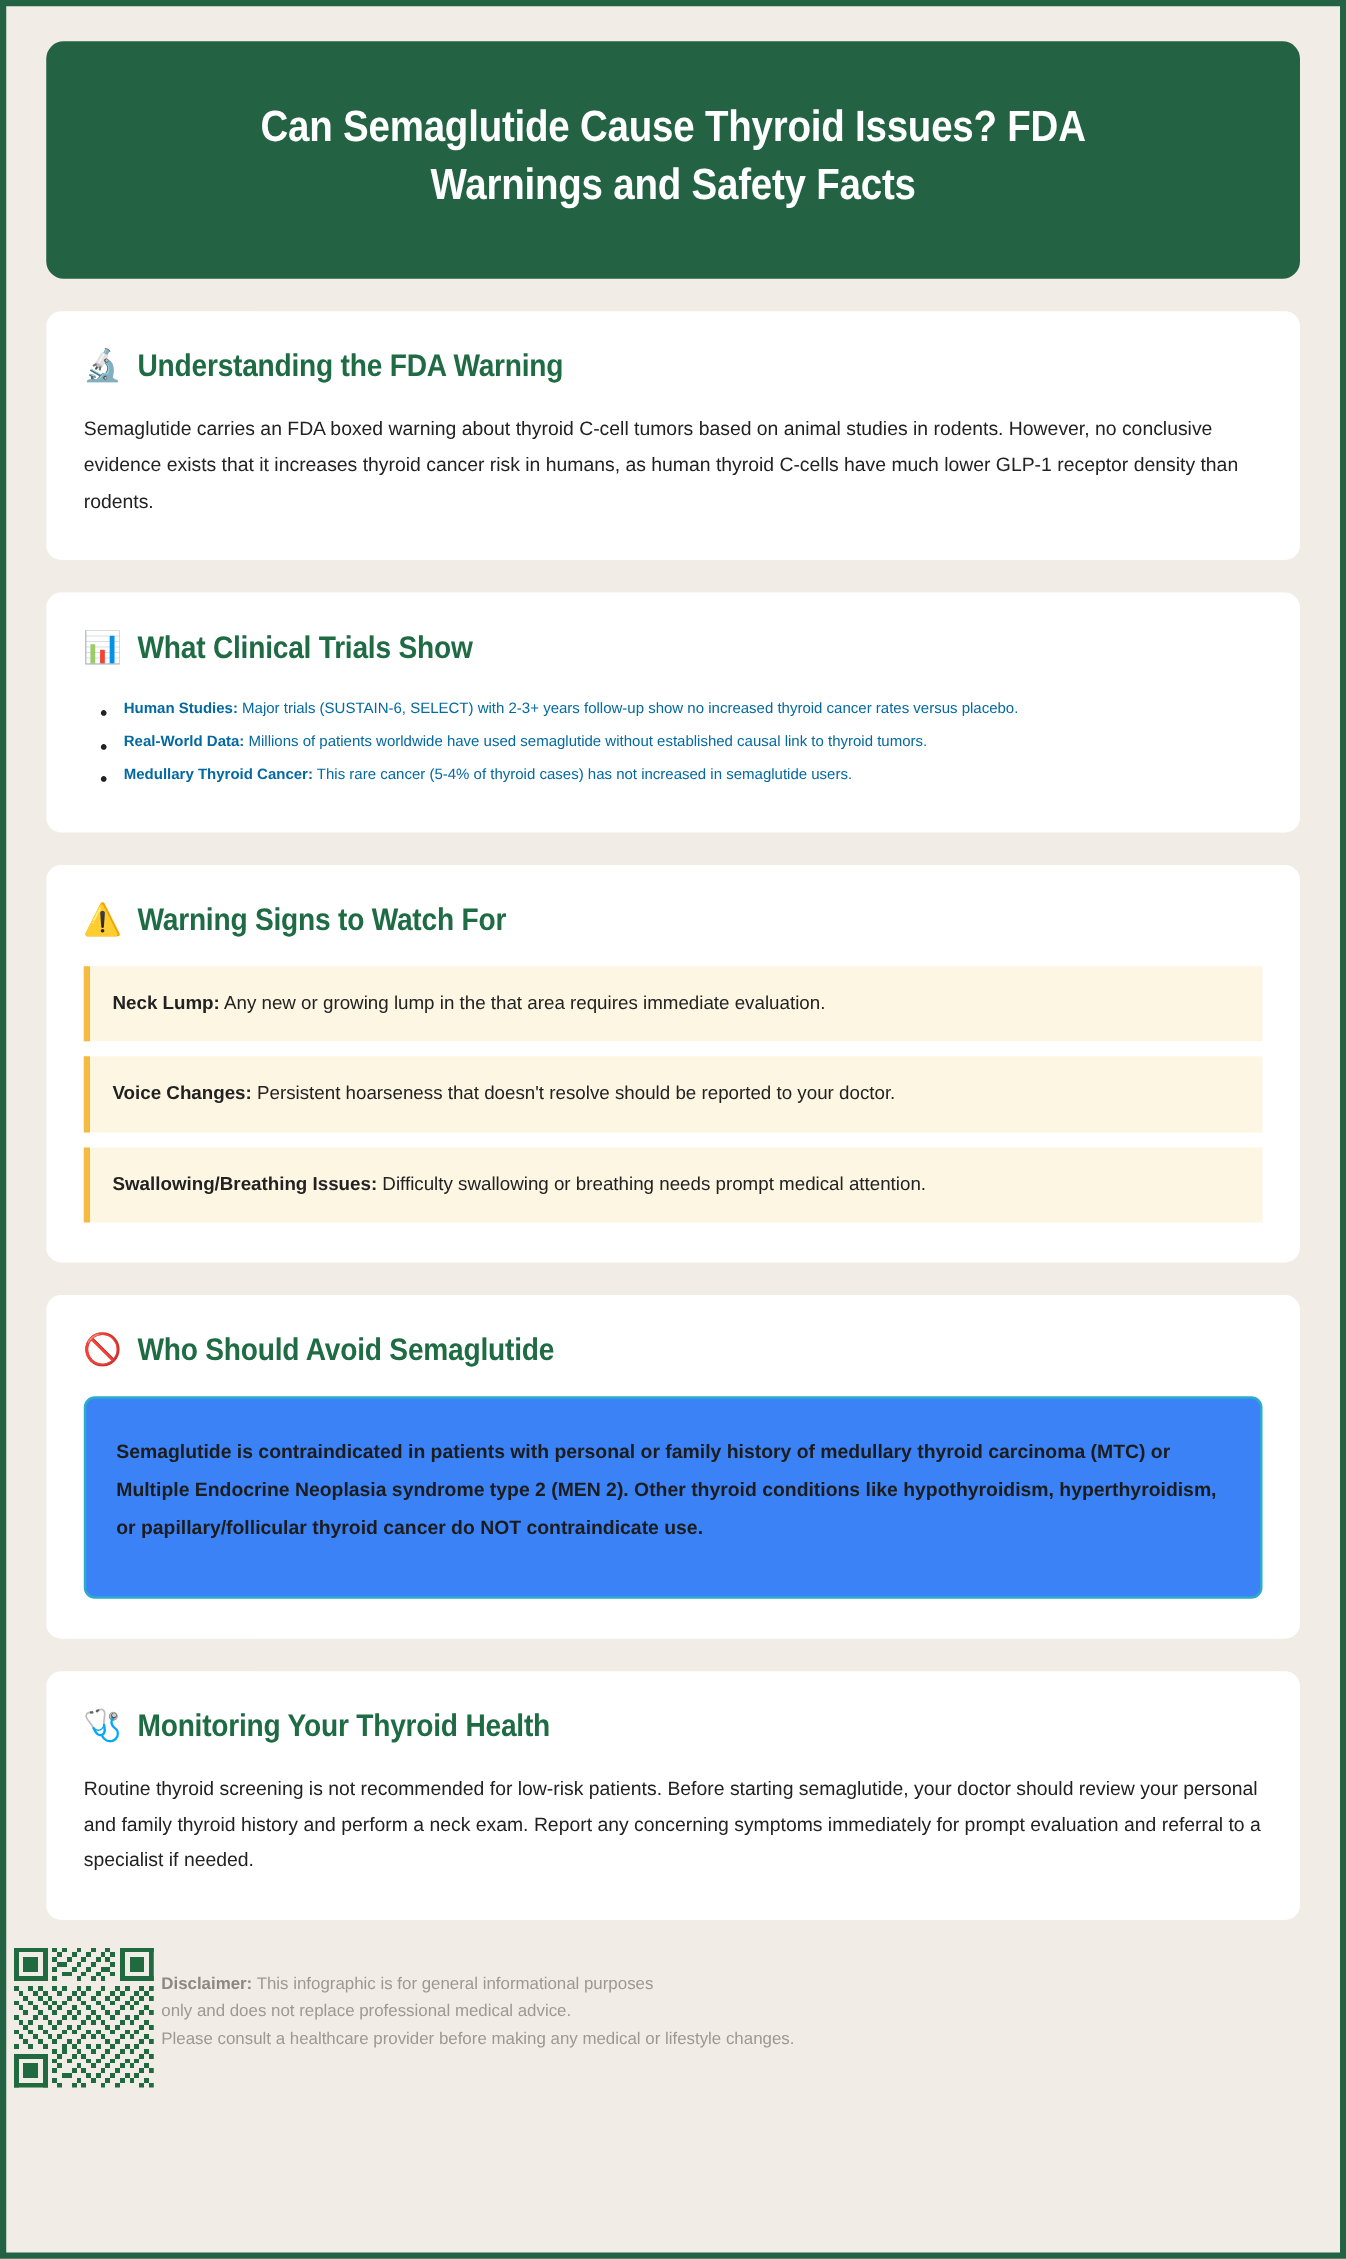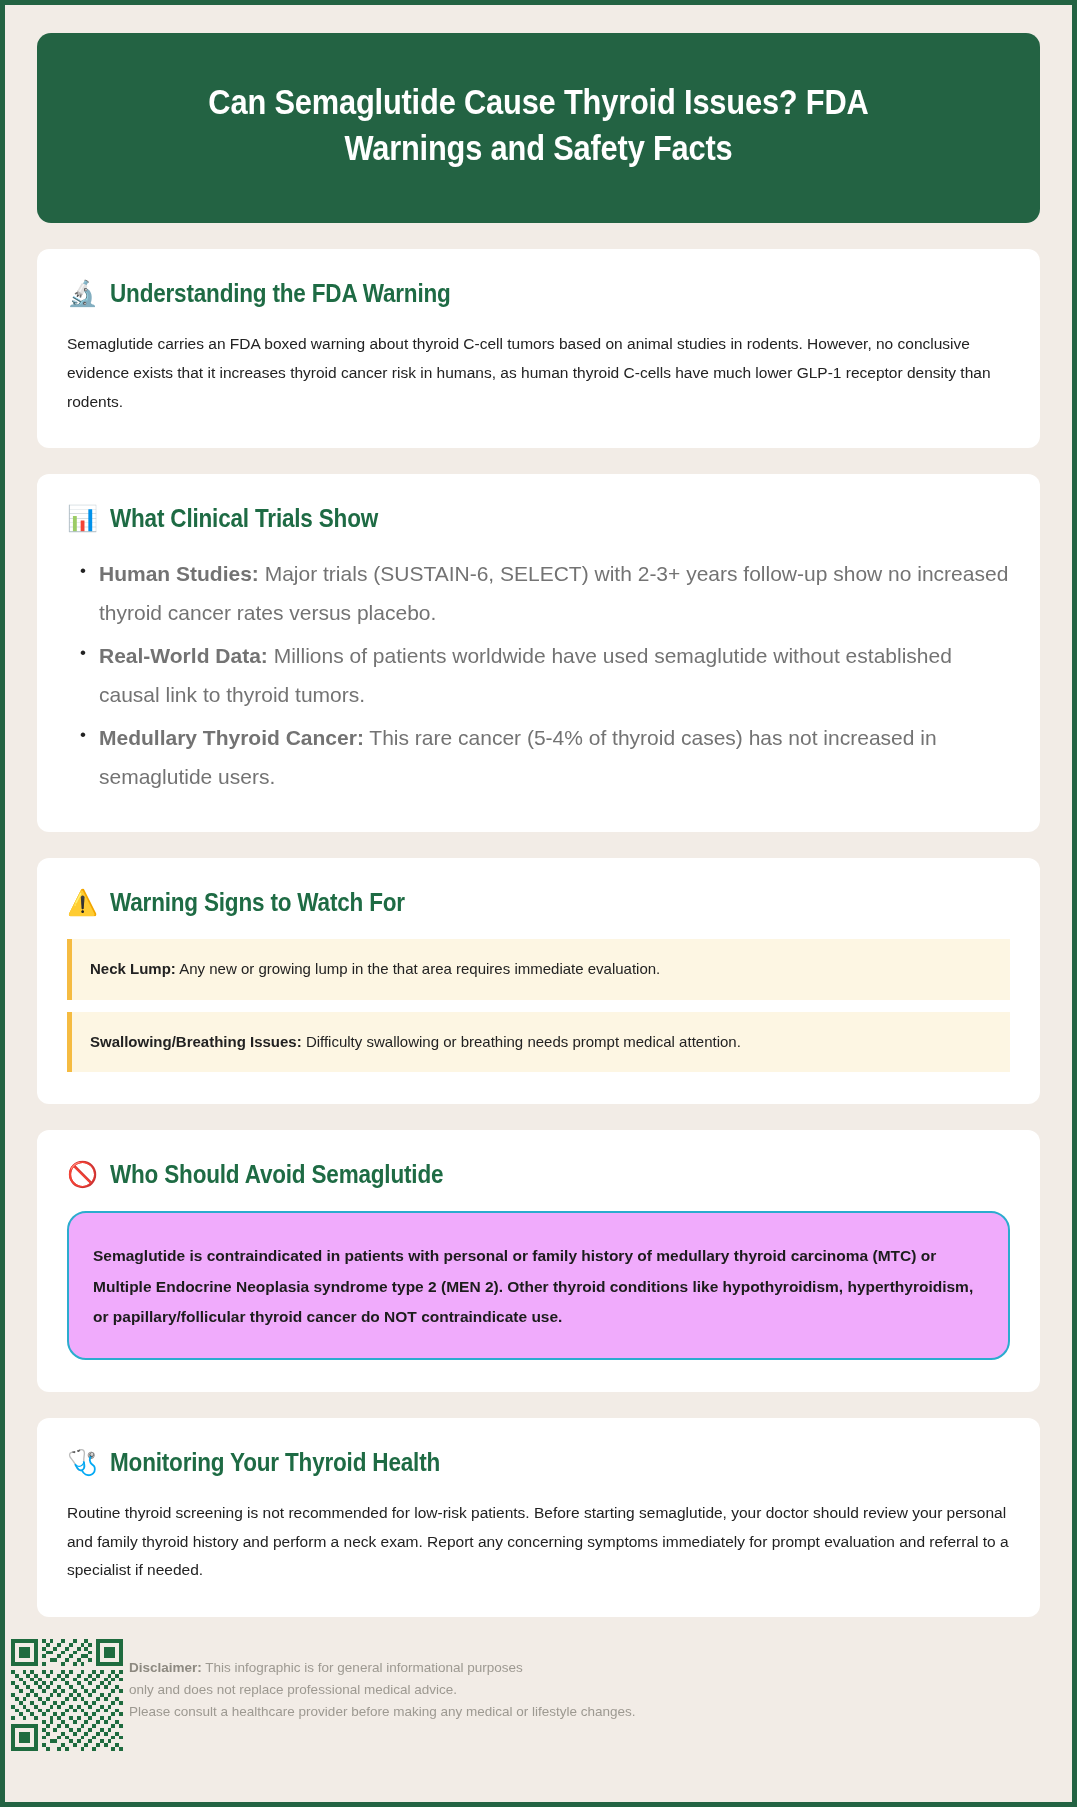--- a/index.html
+++ b/index.html
@@ -72,22 +72,22 @@
     font-size: 15.5px;
     line-height: 1.85;
   }
 
   
   .bullet-list { list-style: none; }
   .bullet-item {
     position: relative;
     padding-left: 32px;
     margin-bottom: 4px;
-    color: #737373;
-    font-size: 21px;
+    color: #0369a1;
+    font-size: 12px;
     line-height: 1.85;
   }
   .bullet-item::before {
     content: "\2022";
     position: absolute;
     left: 13px;
     top: 0;
     font-size: 17px;
     color: #222222;
   }
@@ -101,24 +101,24 @@
     margin-bottom: 12px;
     color: #222222;
     font-size: 15px;
     line-height: 1.5;
   }
   .warn-box:last-child { margin-bottom: 0; }
   .warn-label { font-weight: bold; }
 
   
   .highlight-box {
-    background: #f0abfc;
+    background: #3b82f6;
     border: 2px solid #2bacce;
-    border-radius: 19px;
-    padding: 28px 24px 26px 24px;
+    border-radius: 9px;
+    padding: 28px 24px 39px 24px;
     color: #1c1c1c;
     font-size: 15.5px;
     font-weight: bold;
     line-height: 1.95;
   }
 
   
   .footer {
     display: flex;
     align-items: flex-start;
@@ -179,20 +179,23 @@
   </ul>
 </div>
 
 <div class="card">
   <div class="card-head">
     <span class="card-icon">⚠️</span>
     <span class="card-title">Warning Signs to Watch For</span>
   </div>
   <div class="warn-box">
     <b class="warn-label">Neck Lump:</b><span> Any new or growing lump in the that area requires immediate evaluation.</span>
+  </div>
+  <div class="warn-box">
+    <b class="warn-label">Voice Changes:</b><span> Persistent hoarseness that doesn't resolve should be reported to your doctor.</span>
   </div>
   <div class="warn-box">
     <b class="warn-label">Swallowing/Breathing Issues:</b><span> Difficulty swallowing or breathing needs prompt medical attention.</span>
   </div>
 </div>
 
 <div class="card">
   <div class="card-head">
     <span class="card-icon">🚫</span>
     <span class="card-title">Who Should Avoid Semaglutide</span>

